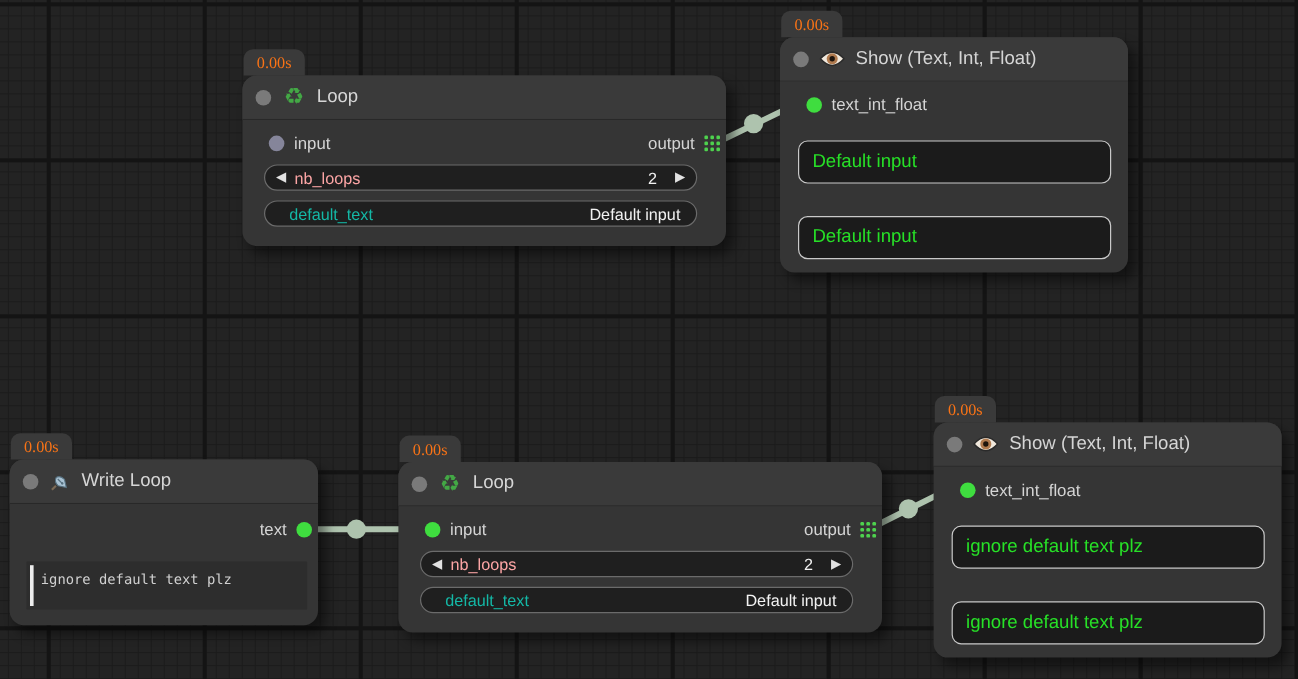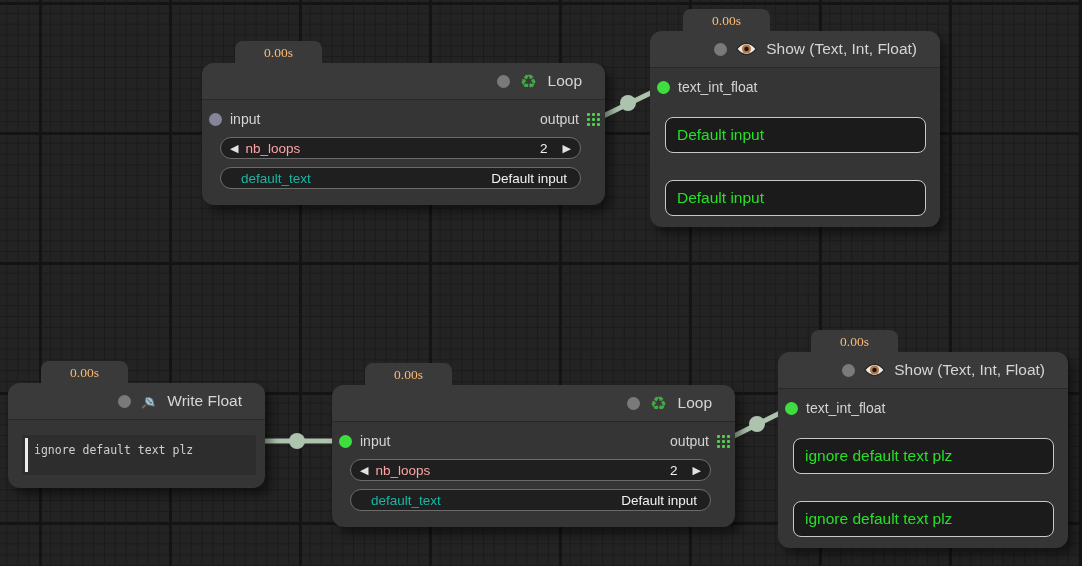--- a/index.html
+++ b/index.html
@@ -15,35 +15,35 @@
     background-position:39px 2px;
     font-family:"Liberation Sans", sans-serif;
   }
   .wires{position:absolute; inset:0; z-index:1;}
   .lg-node{
     position:absolute; z-index:2; background:#353535; border-radius:12px;
     box-shadow:6px 7px 10px rgba(0,0,0,.45);
   }
   .timer-badge{
     position:absolute; top:-22px; left:1px; height:22px; line-height:23px;
-    background:#3a3a3a; color:#fdba74; border-radius:8px 8px 0 0;
-    padding:0 29px; font-family:"Liberation Serif", serif; font-size:13.5px;margin-left:32px;
+    background:#3a3a3a; color:#f97316; border-radius:8px 8px 0 0;
+    padding:0 11px; font-family:"Liberation Serif", serif; font-size:13.5px;
   }
   .node-header{
     height:37px; background:#3a3a3a; border-radius:12px 12px 0 0;
     border-bottom:1px solid #282828; display:flex; align-items:center;
-    gap:9px; padding:0 23px; box-sizing:border-box;justify-content:flex-end;
+    gap:9px; padding:0 11px; box-sizing:border-box;
   }
   .collapse-dot{width:13px; height:13px; border-radius:50%; background:#7a7a7a; flex:none;}
   .node-title{color:#d5d5d5; font-size:15.5px; white-space:nowrap;}
   .hicon{flex:none; display:inline-flex; align-items:center; justify-content:center;}
   .recycle{color:#43a845; font-size:19px; line-height:1; width:20px;}
   .slot-row{display:flex; align-items:center; justify-content:space-between; height:24px; margin-top:7px;}
   .slot{display:flex; align-items:center; gap:8px; color:#d4d4d4; font-size:14px;}
-  .slot.in{margin-left:7px;}
+  .slot.in{margin-left:22px;}
   .slot.out{margin-right:5px;}
   .dot{width:13px; height:13px; border-radius:50%; flex:none;}
   .dot.green{background:#3fdd3f;}
   .dot.gray{background:#85859a;}
   .grid-icon{display:grid; grid-template-columns:repeat(3,3px); grid-template-rows:repeat(3,3px); gap:2px; flex:none;}
   .grid-icon b{background:#4ed24e; border-radius:1px;}
   .widget{
     height:22px; margin:6px 24px 0 18px; border:1px solid #6b6b6b; border-radius:12px;
     background:#1f1f1f; display:flex; align-items:center; font-size:13.5px;
     box-sizing:border-box;
@@ -157,21 +157,27 @@
       <span class="hicon">
         <svg width="18" height="18" viewBox="0 0 24 24">
           <g transform="rotate(135 12 12)">
             <path d="M12 2 L17 10 Q17 16.5 12 18 Q7 16.5 7 10 Z" fill="#a9c2d3" stroke="#56707f" stroke-width="1.2"></path>
             <line x1="12" y1="9" x2="12" y2="15.5" stroke="#56707f" stroke-width="1.3"></line>
             <circle cx="12" cy="8.5" r="1.4" fill="#56707f"></circle>
           </g>
           <line x1="3" y1="21.5" x2="7.5" y2="17" stroke="#7b6a55" stroke-width="2.4"></line>
         </svg>
       </span>
-      <span class="node-title">Write Float</span>
+      <span class="node-title">Write Loop</span>
+    </div>
+    <div class="slot-row" style="justify-content:flex-end; margin-top:9px;">
+      <div class="slot out">
+        <span>text</span>
+        <span class="dot green"></span>
+      </div>
     </div>
     <div class="textarea">
       <span class="caret"></span>
       <span>ignore default text plz</span>
     </div>
     <div style="height:13px;"></div>
   </div>
 
   <div class="lg-node" style="left:332px; top:385px; width:403px;">
     <div class="timer-badge">0.00s</div>

